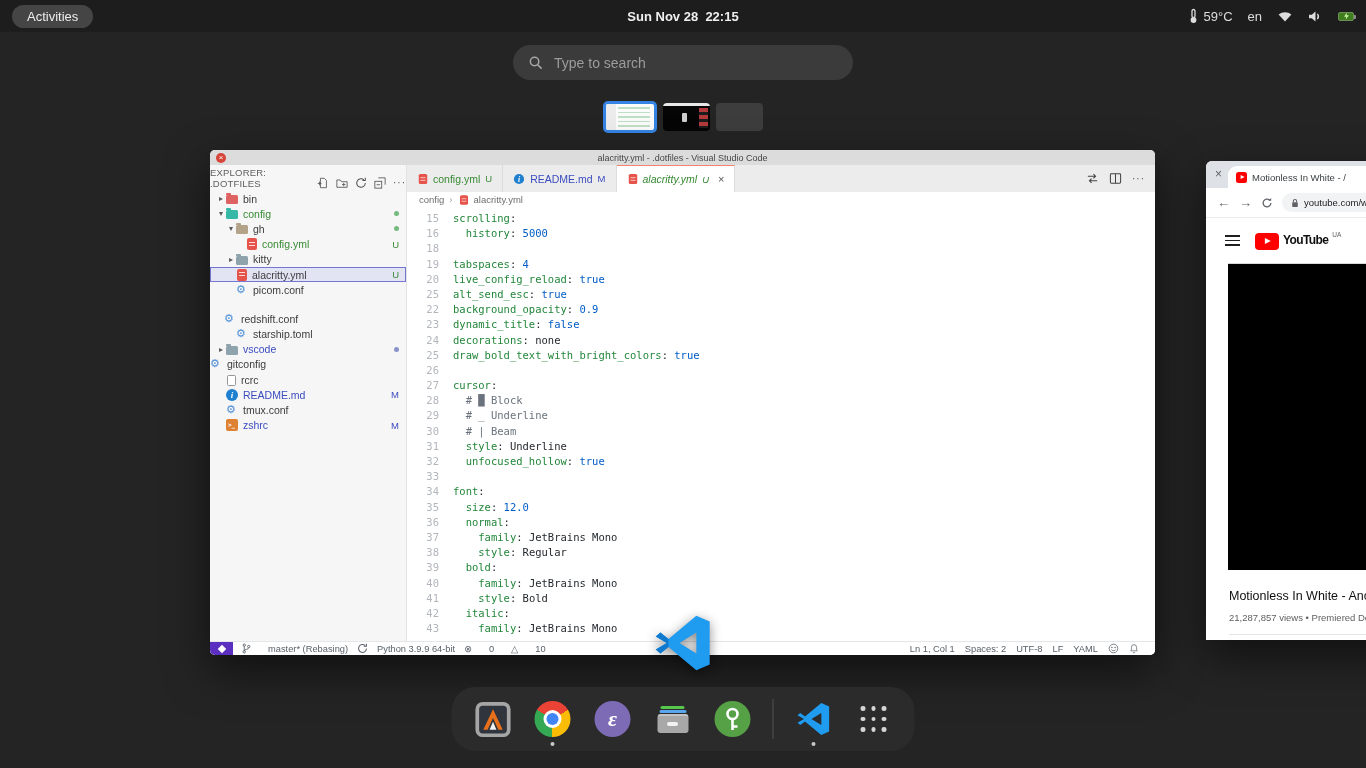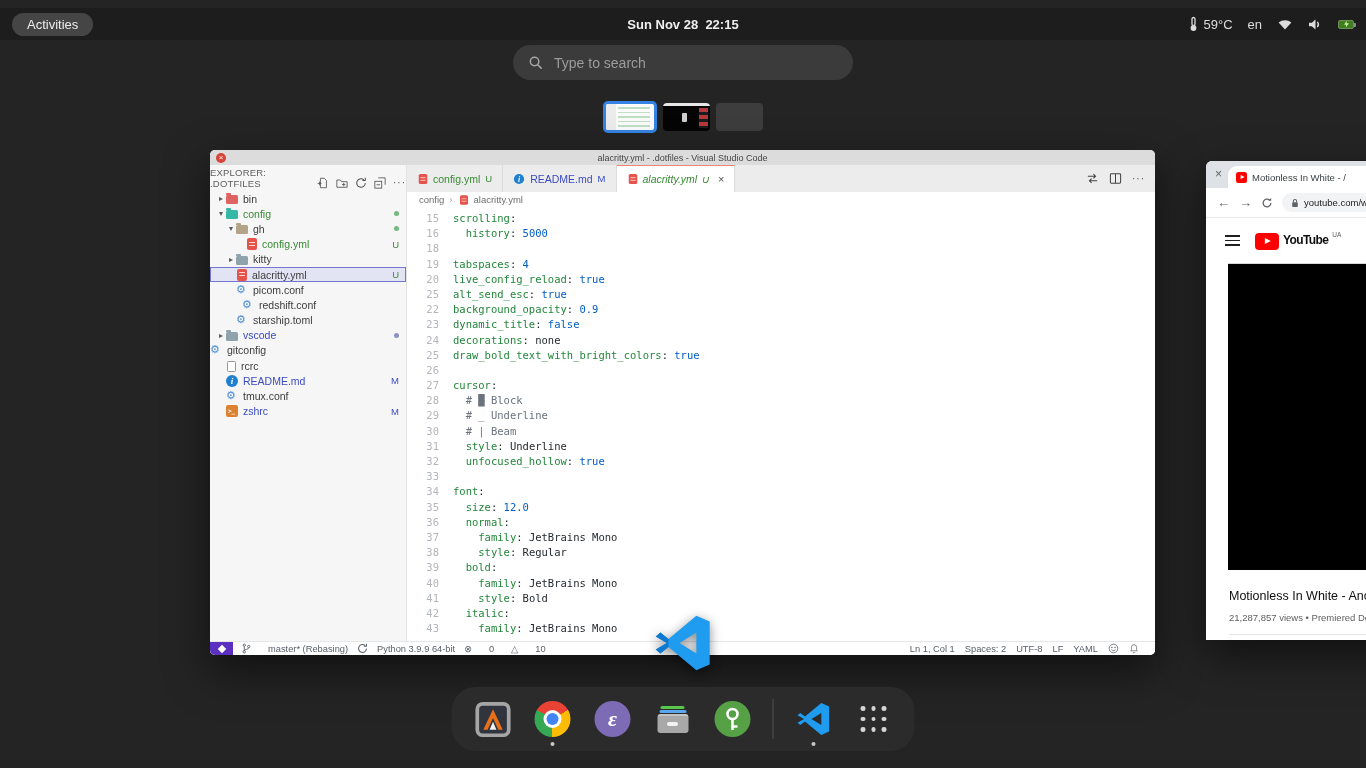--- a/index.html
+++ b/index.html
@@ -1,20 +1,20 @@
 <!DOCTYPE html>
 <html><head>
 <meta charset="utf-8">
 <style>
   *{margin:0;padding:0;box-sizing:border-box}
   html,body{width:1366px;height:768px;background:#242424;font-family:"Liberation Sans",sans-serif;overflow:hidden}
   .screen{position:relative;width:1366px;height:768px;background:#242424;overflow:hidden}
 
   
-  .topbar{position:absolute;top:8px;left:0;right:0;height:32px;background:#1d1d1d;display:flex;align-items:center;padding:0 12px;z-index:20}
+  .topbar{position:absolute;top:0;left:0;right:0;height:32px;background:#1d1d1d;display:flex;align-items:center;padding:0 12px;z-index:20}
   .act-pill{background:#454545;color:#ededed;font-size:13px;padding:4px 15px;border-radius:15px;cursor:default}
   .clock{position:absolute;left:50%;transform:translateX(-50%);color:#efefef;font-size:13px;font-weight:600;white-space:pre}
   .tray{margin-left:auto;display:flex;align-items:center;gap:15px;color:#ddd;font-size:13px}
   .tgrp{display:flex;align-items:center;gap:5px}
   .batt{position:relative;width:16px;height:9px;border-radius:2px;background:#3f7d20;border:1px solid #6c8f55}
   .batt::after{content:'';position:absolute;right:-3px;top:2px;width:2px;height:4px;background:#8b8b8b;border-radius:0 1px 1px 0}
   .bolt{position:absolute;left:4px;top:0;width:7px;height:7px;background:#c7f39b;clip-path:polygon(55% 0,15% 60%,45% 60%,40% 100%,85% 38%,52% 38%)}
 
   
   .searchbar{position:absolute;top:45px;left:50%;transform:translateX(-50%);width:340px;height:35px;border-radius:18px;background:#3b3b3b;display:flex;align-items:center;gap:11px;padding:0 15px;color:#9c9c9c;font-size:14px}
@@ -268,21 +268,21 @@
               <span class="fname">alacritty.yml</span>
               <span class="rgt">
                 <span class="bdg c-untracked">U</span>
               </span>
             </div>
             <div class="trow" style="padding-left: 26px;">
               <span class="fic gear"></span>
               <span class="fname">picom.conf</span>
               <span class="rgt"></span>
             </div>
-            <div class="trow" style="padding-left: 32px;">
+            <div class="trow" style="padding-left: 14px; margin-top: 14px;">
               <span class="fic gear"></span>
               <span class="fname">redshift.conf</span>
               <span class="rgt"></span>
             </div>
             <div class="trow" style="padding-left: 26px;">
               <span class="fic gear"></span>
               <span class="fname">starship.toml</span>
               <span class="rgt"></span>
             </div>
             <div class="trow" style="padding-left: 6px;">

